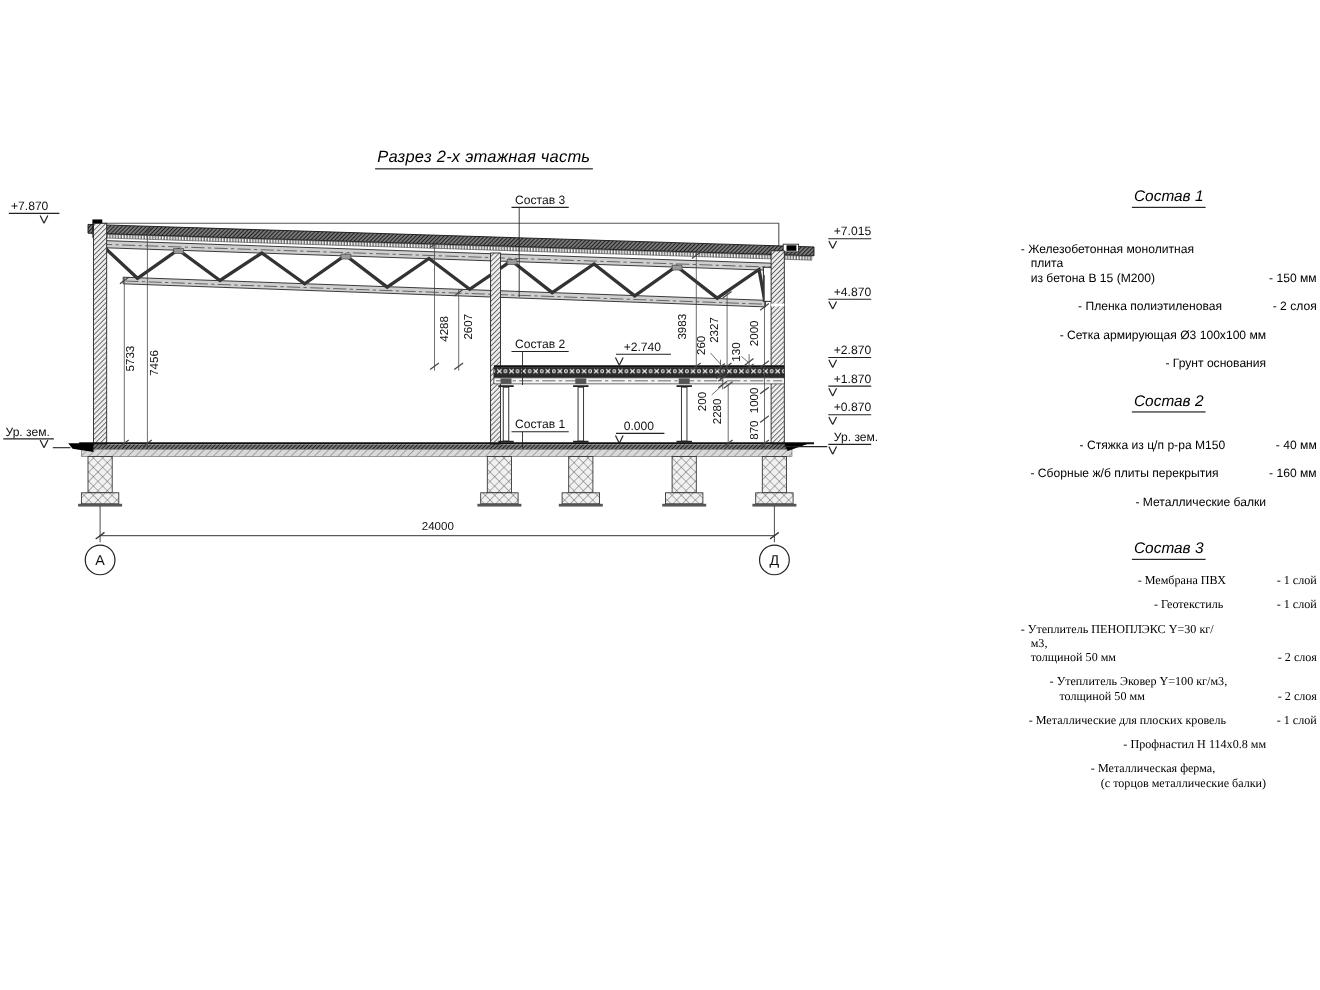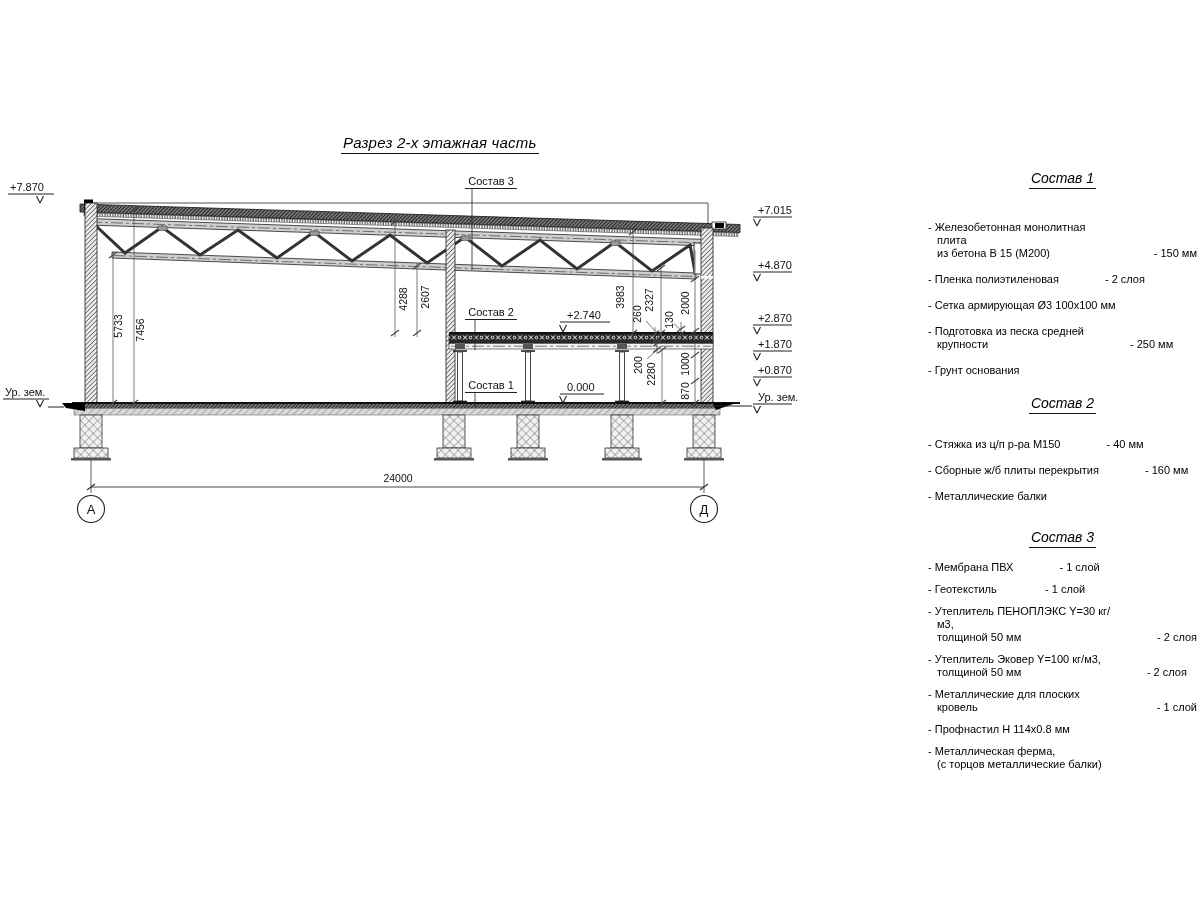--- a/index.html
+++ b/index.html
@@ -7,22 +7,22 @@
   .sheet{position:absolute;inset:0;background:#ffffff;}
   svg{position:absolute;left:0;top:0;}
   .title{position:absolute;left:341px;top:134px;font-size:15px;font-style:italic;
          border-bottom:1px solid #111;padding:0 2px 2px 2px;letter-spacing:.2px;}
   .specs{position:absolute;left:928px;top:172px;width:269px;font-size:11px;line-height:13px;}
   .specs h3{font-size:14px;font-style:italic;font-weight:normal;text-align:center;margin:0;}
   .specs h3 span{border-bottom:1px solid #111;padding:0 2px 2px 2px;}
   .sec1 h3{margin-bottom:36px;}
   .sec2{margin-top:20px;} .sec2 h3{margin-bottom:28px;}
   .sec3{margin-top:28px;} .sec3 h3{margin-bottom:17px;}
-  .item{display:flex;justify-content:flex-start;align-items:flex-end;margin-bottom:13px;}
-  .sec3 .item{margin-bottom:9px;}
+  .item{display:flex;justify-content:flex-end;align-items:flex-end;margin-bottom:13px;}
+  .sec3 .item{margin-bottom:9px;font-family:Liberation Serif, serif;}
   .nm{white-space:pre-line;padding-left:9px;text-indent:-9px;}
   .val{white-space:nowrap;padding-left:6px;margin-left:40px;}
   text{font-family:"Liberation Sans",sans-serif;fill:#111;}
   .dimtxt{font-size:10.5px;}
   .lbltxt{font-size:11px;}
   .axtxt{font-size:13px;}
 </style>
 </head>
 <body>
 
@@ -328,25 +328,20 @@
     </div>
     <div class="item">
       <span class="nm">- Пленка полиэтиленовая</span>
       <span class="val">-  2 слоя</span>
     </div>
     <div class="item">
       <span class="nm">- Сетка армирующая Ø3 100x100 мм</span>
       <span class="val"></span>
     </div>
     <div class="item">
-      <span class="nm">- Подготовка из песка средней
-крупности</span>
-      <span class="val">- 250 мм</span>
-    </div>
-    <div class="item">
       <span class="nm">- Грунт основания</span>
       <span class="val"></span>
     </div>
   </section>
 
   <section class="sec2">
     <h3><span>Состав 2</span></h3>
     <div class="item">
       <span class="nm">- Стяжка из ц/п р-ра М150</span>
       <span class="val">- 40 мм</span>

